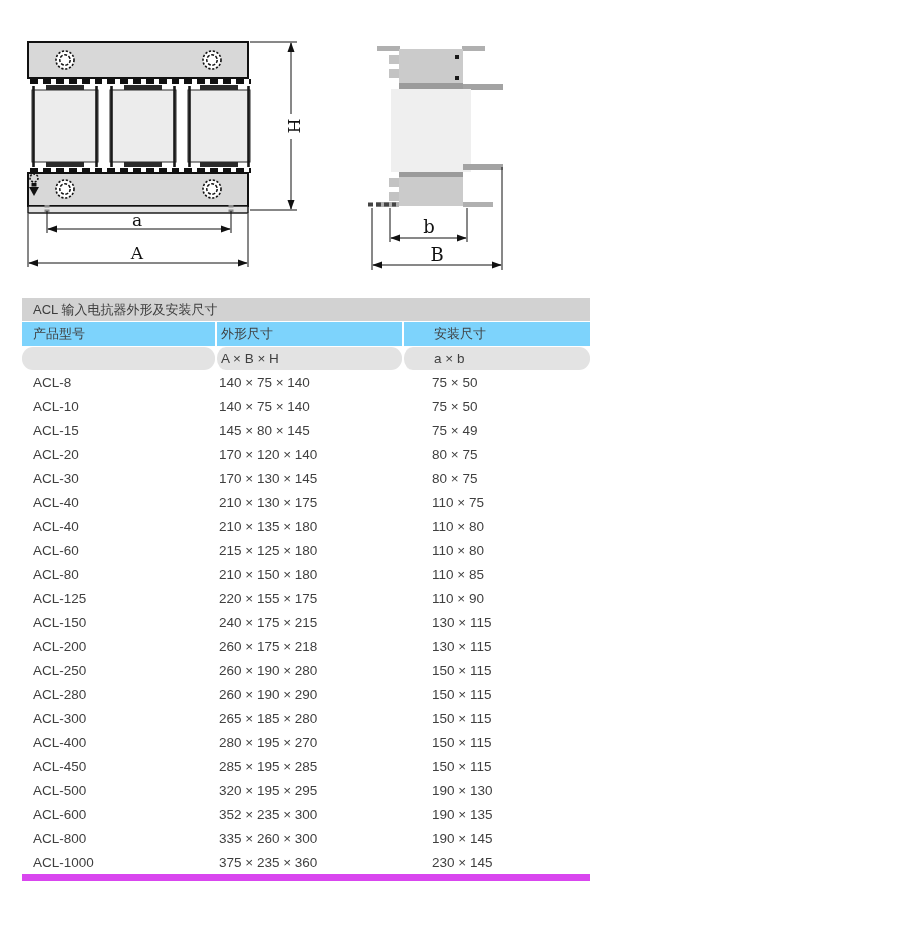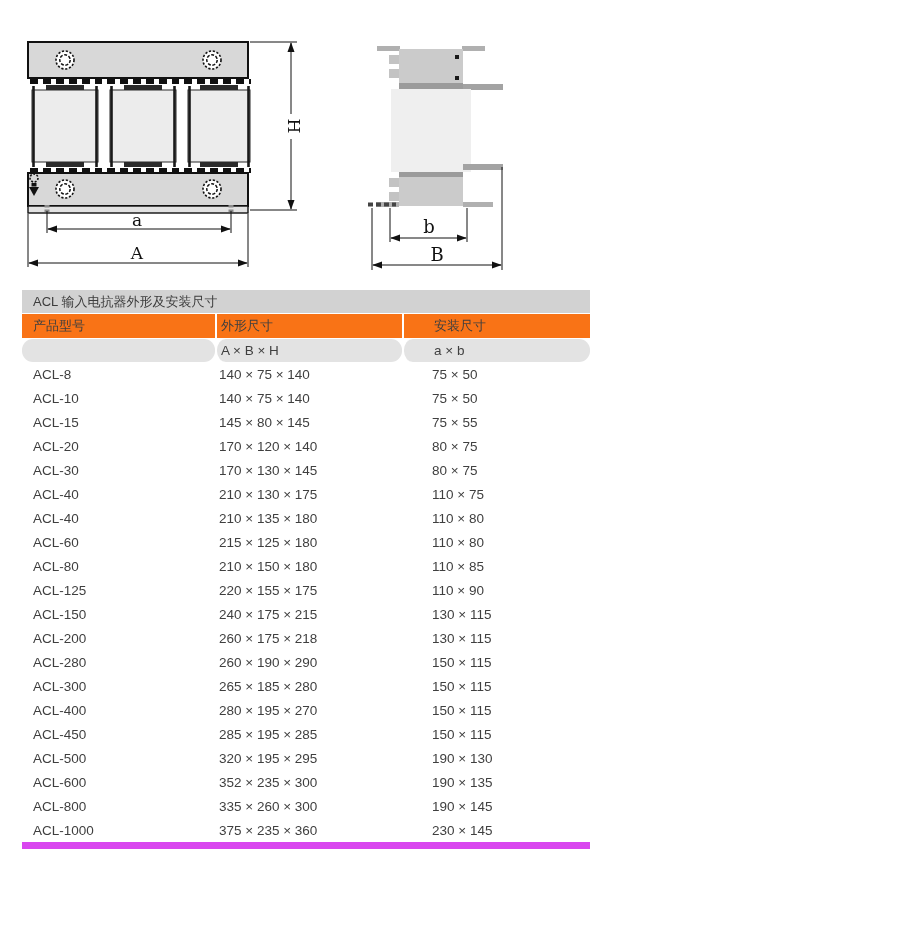--- a/index.html
+++ b/index.html
@@ -1,26 +1,26 @@
 <!DOCTYPE html>
 <html><head>
 <meta charset="utf-8">
 <style>
   html,body{margin:0;padding:0;background:#ffffff;}
   .page{position:relative;width:900px;height:937px;background:#ffffff;overflow:hidden;
         font-family:"Liberation Sans","DejaVu Sans",sans-serif;color:#3f3f3f;}
   .drawings{position:absolute;left:0;top:0;}
-  .tbl-wrap{position:absolute;left:22px;top:290px;width:568px;}
+  .tbl-wrap{position:absolute;left:22px;top:298px;width:568px;}
   .tbl-title{height:23px;line-height:23px;background:#d2d2d2;padding-left:11px;
              font-size:13px;color:#3c3c3c;margin-bottom:1px;}
   table{border-collapse:separate;border-spacing:0;width:568px;table-layout:fixed;}
   col.c1{width:193px;} col.c2{width:187px;} col.c3{width:188px;}
   th,td{font-weight:normal;text-align:left;font-size:13.5px;color:#3f3f3f;
         height:24px;padding:0;white-space:nowrap;overflow:hidden;}
-  tr.hdr th{background:#f97316;border-bottom:1px solid #ffffff;font-size:13px;}
+  tr.hdr th{background:#7dd3fc;border-bottom:1px solid #ffffff;font-size:13px;}
   tr.subhdr th{background:#e3e3e3;height:23px;border-radius:11px;}
   tr.hdr th + th, tr.subhdr th + th{border-left:2px solid #ffffff;}
   th:nth-child(1),td:nth-child(1){padding-left:11px;}
   th:nth-child(2),td:nth-child(2){padding-left:4px;}
   th:nth-child(3),td:nth-child(3){padding-left:30px;}
   tbody td{background:#ffffff;}
   tbody tr:last-child td{border-bottom:7px solid #d946ef;}
   .dimtext{font-family:"DejaVu Serif","Liberation Serif",serif;fill:#111;}
 </style>
 </head>
@@ -183,21 +183,21 @@
 
           <tr>
             <td>ACL-10</td>
             <td>140 × 75 × 140</td>
             <td>75 × 50</td>
           </tr>
 
           <tr>
             <td>ACL-15</td>
             <td>145 × 80 × 145</td>
-            <td>75 × 55</td>
+            <td>75 × 49</td>
           </tr>
 
           <tr>
             <td>ACL-20</td>
             <td>170 × 120 × 140</td>
             <td>80 × 75</td>
           </tr>
 
           <tr>
             <td>ACL-30</td>
@@ -241,20 +241,25 @@
             <td>240 × 175 × 215</td>
             <td>130 × 115</td>
           </tr>
 
           <tr>
             <td>ACL-200</td>
             <td>260 × 175 × 218</td>
             <td>130 × 115</td>
           </tr>
 
+          <tr>
+            <td>ACL-250</td>
+            <td>260 × 190 × 280</td>
+            <td>150 × 115</td>
+          </tr>
 
           <tr>
             <td>ACL-280</td>
             <td>260 × 190 × 290</td>
             <td>150 × 115</td>
           </tr>
 
           <tr>
             <td>ACL-300</td>
             <td>265 × 185 × 280</td>

